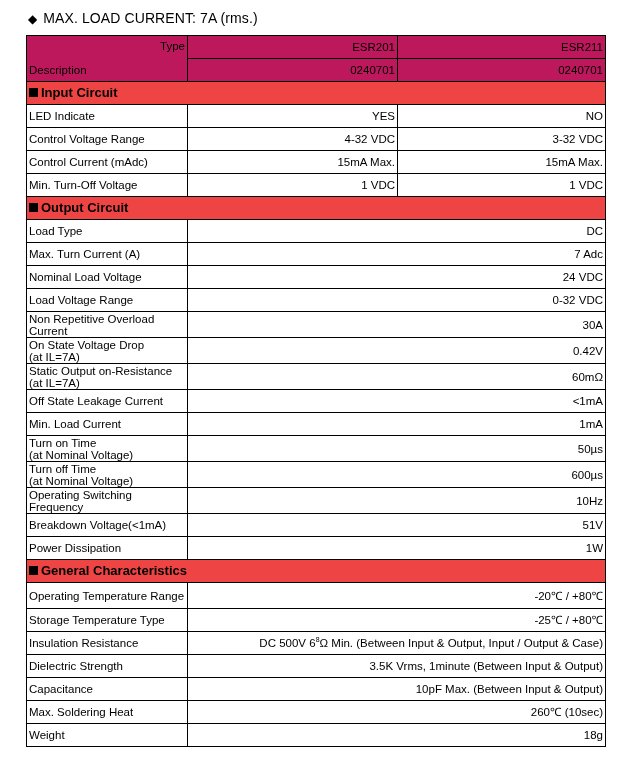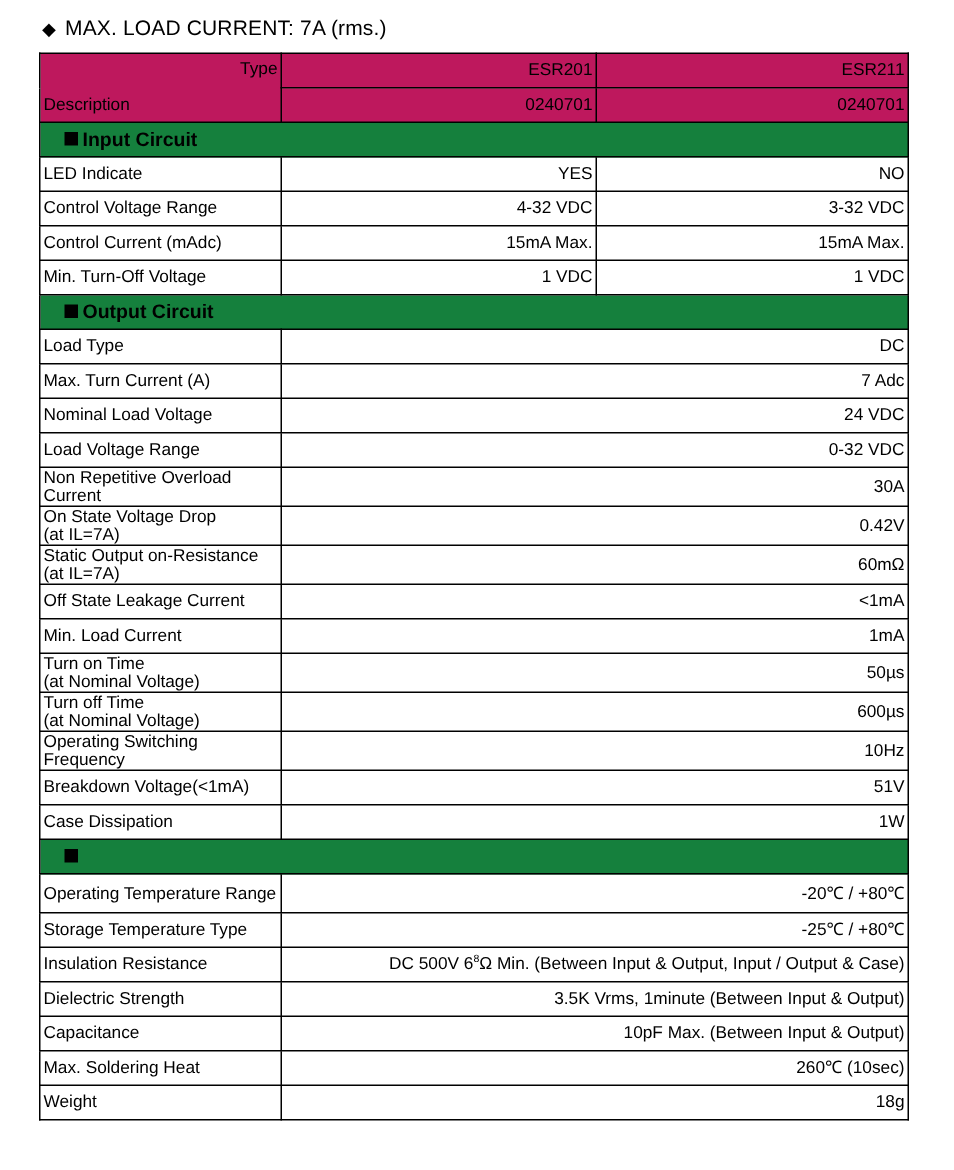--- a/index.html
+++ b/index.html
@@ -3,21 +3,21 @@
 <meta charset="utf-8">
 <style>
   html, body { margin: 0; padding: 0; background: #ffffff; }
   body { width: 636px; height: 780px; position: relative; font-family: "Liberation Sans", sans-serif; color: #000; }
   .heading { position: absolute; left: 28px; top: 10px; font-size: 14px; letter-spacing: 0.1px; }
   .heading .diamond { font-size: 12px; margin-right: 6px; }
   table.spec { position: absolute; left: 26px; top: 35px; width: 579px; border-collapse: collapse; table-layout: fixed; font-size: 11.5px; }
   table.spec td { border: 1px solid #000; padding: 0 2px; height: 22px; line-height: 12px; vertical-align: middle; }
   table.spec td.c { text-align: right; }
   table.spec tr.hdr td { background: #be185d; }
-  table.spec tr.sec td { background: #15803d; font-weight: bold; font-size: 13px; height: 22px; padding-left: 16px; }
+  table.spec tr.sec td { background: #ef4444; font-weight: bold; font-size: 13px; height: 22px; padding-left: 2px; }
   .sq { display: inline-block; width: 9px; height: 9px; background: #000; margin-right: 3px; vertical-align: 0px; }
   td.two { line-height: 12px; margin-left: 28px; }
   .type-lbl { display: block; text-align: right; }
   sup { font-size: 7px; line-height: 0; }
 </style>
 </head>
 <body>
 
 <div class="heading">
   <span class="diamond">◆</span><span>MAX. LOAD CURRENT: 7A (rms.)</span>
@@ -116,26 +116,26 @@
       </tr>
     <tr>
         <td class="two" style="height:25px">Operating Switching Frequency</td>
         <td class="c" colspan="2">10Hz</td>
       </tr>
     <tr>
         <td>Breakdown Voltage(&lt;1mA)</td>
         <td class="c" colspan="2">51V</td>
       </tr>
     <tr>
-        <td>Case Dissipation</td>
+        <td>Power Dissipation</td>
         <td class="c" colspan="2">1W</td>
       </tr>
 
     <tr class="sec">
-      <td colspan="3"><span class="sq"></span></td>
+      <td colspan="3"><span class="sq"></span><span>General Characteristics</span></td>
     </tr>
     <tr>
         <td class="two" style="height:25px">Operating Temperature Range</td>
         <td class="c" colspan="2">-20℃  / +80℃</td>
       </tr>
     <tr>
         <td>Storage Temperature Type</td>
         <td class="c" colspan="2">-25℃  / +80℃</td>
       </tr>
     <tr>

